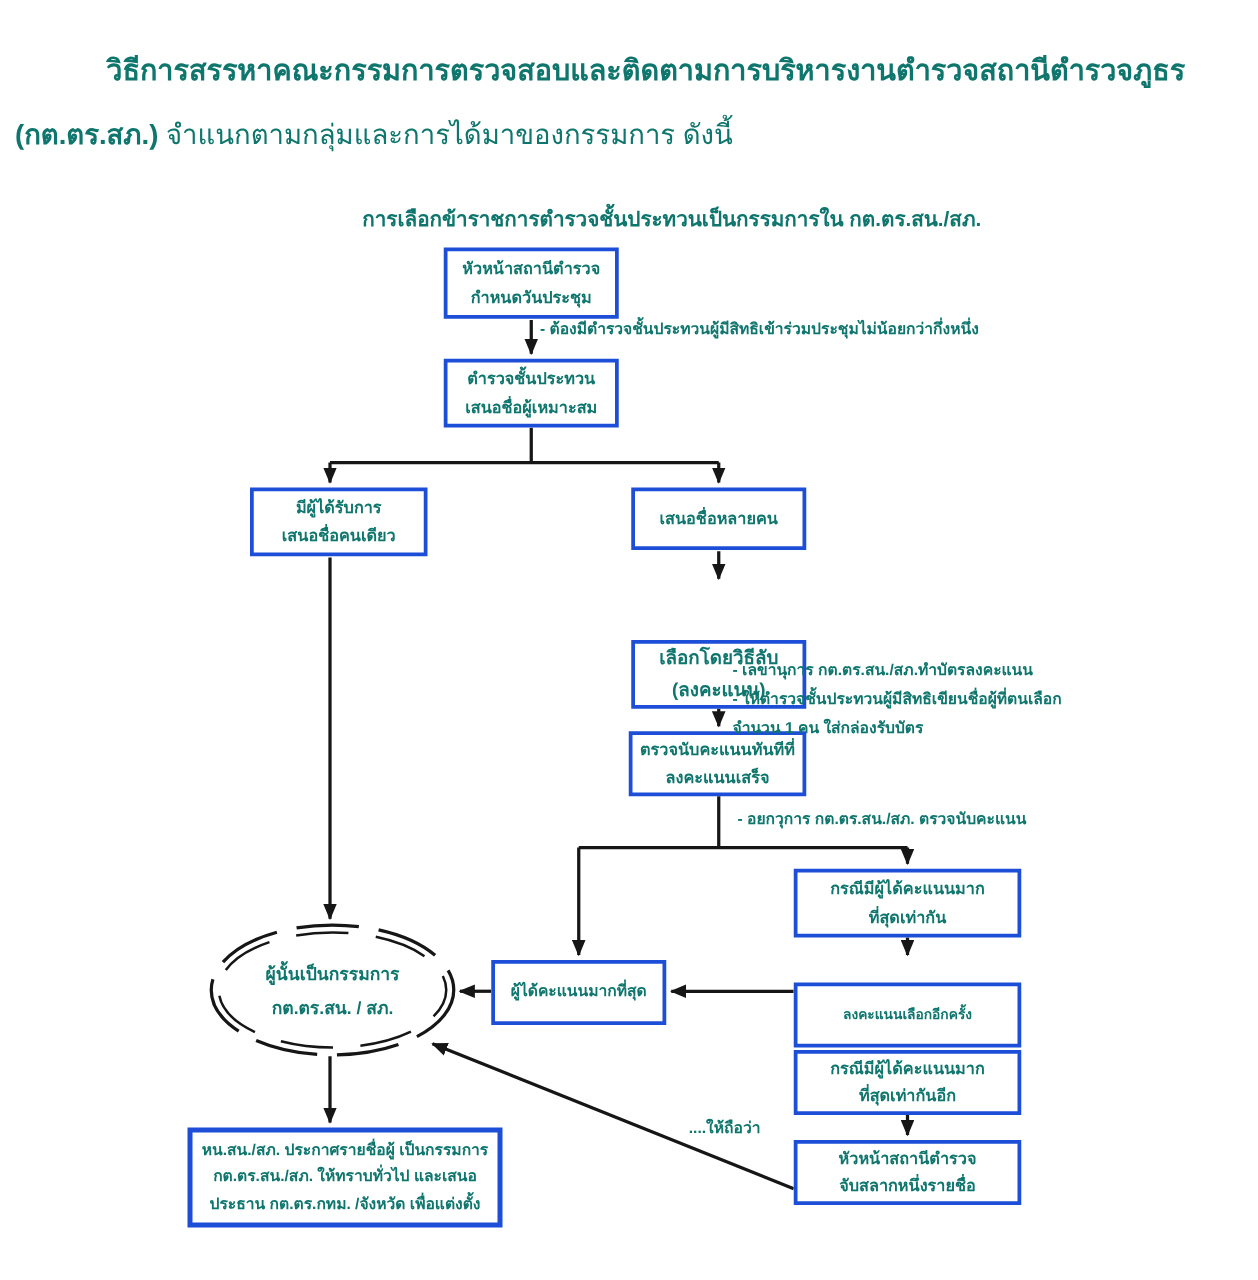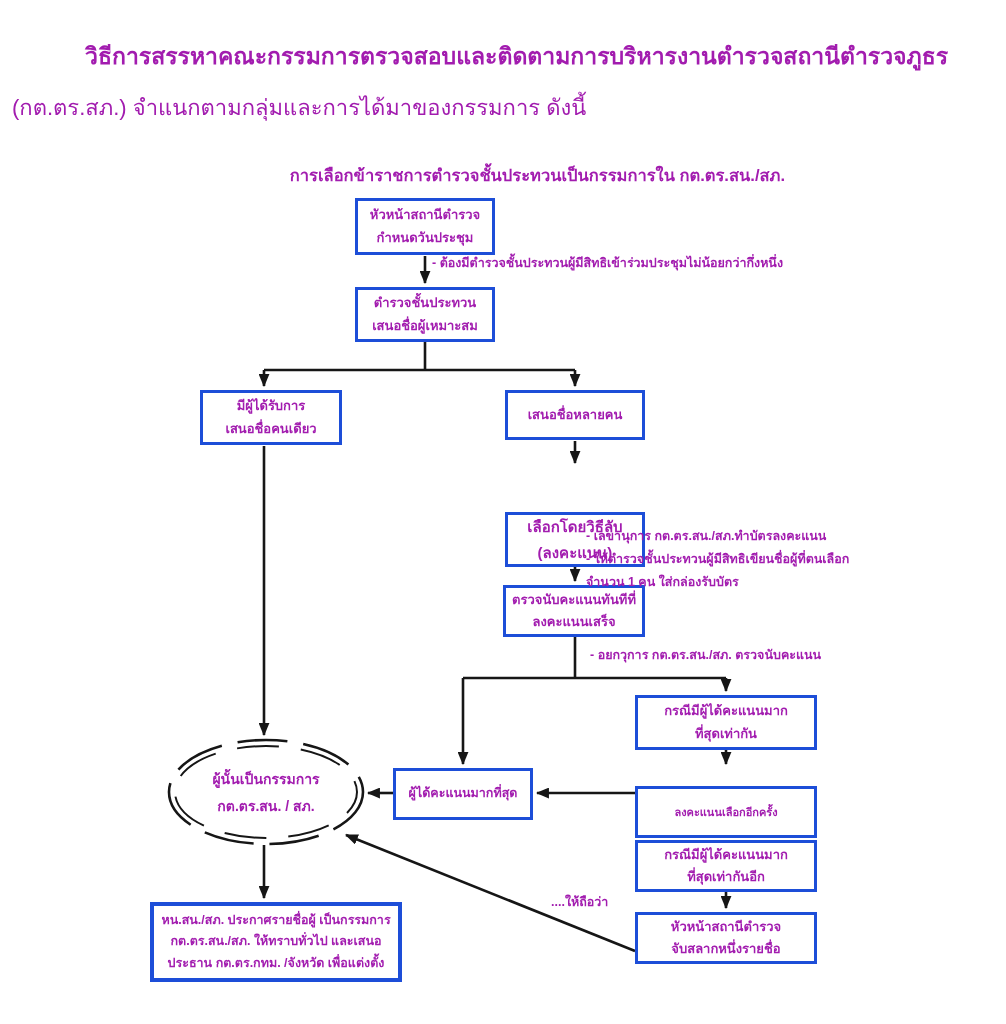--- a/index.html
+++ b/index.html
@@ -1,28 +1,28 @@
 <!DOCTYPE html>
 <html><head>
 <meta charset="utf-8">
 <style>
   html,body { margin:0; padding:0; background:#ffffff; }
   .page {
     position:relative; width:1006px; height:1024px; background:#ffffff;
-    font-family:"Liberation Sans", sans-serif; color:#a21caf; overflow:hidden;
+    font-family:"Liberation Sans", sans-serif; color:#0f766e; overflow:hidden;
   }
   .heading-line1 {
     position:absolute; left:85px; top:42px; width:880px;
     font-size:23px; font-weight:700; line-height:1.3;
   }
   .heading-line2 {
     position:absolute; left:12px; top:94px; width:900px;
     font-size:22px; font-weight:400; line-height:1.3;
   }
-  .heading-line2 .bold { font-weight:400;text-align:right; }
+  .heading-line2 .bold { font-weight:700;text-align:right; }
   .chart-title {
     position:absolute; left:235px; top:162px; width:550px; text-align:right;
     font-size:16.5px; font-weight:700;
   }
   svg.connectors { position:absolute; left:0; top:0; z-index:1; }
   .node {
     position:absolute; background:#ffffff; border:3px solid #1d4ed8;
     display:flex; align-items:center; justify-content:center; text-align:center;
     font-weight:700; white-space:pre-line; line-height:1.7; z-index:2;
   }

